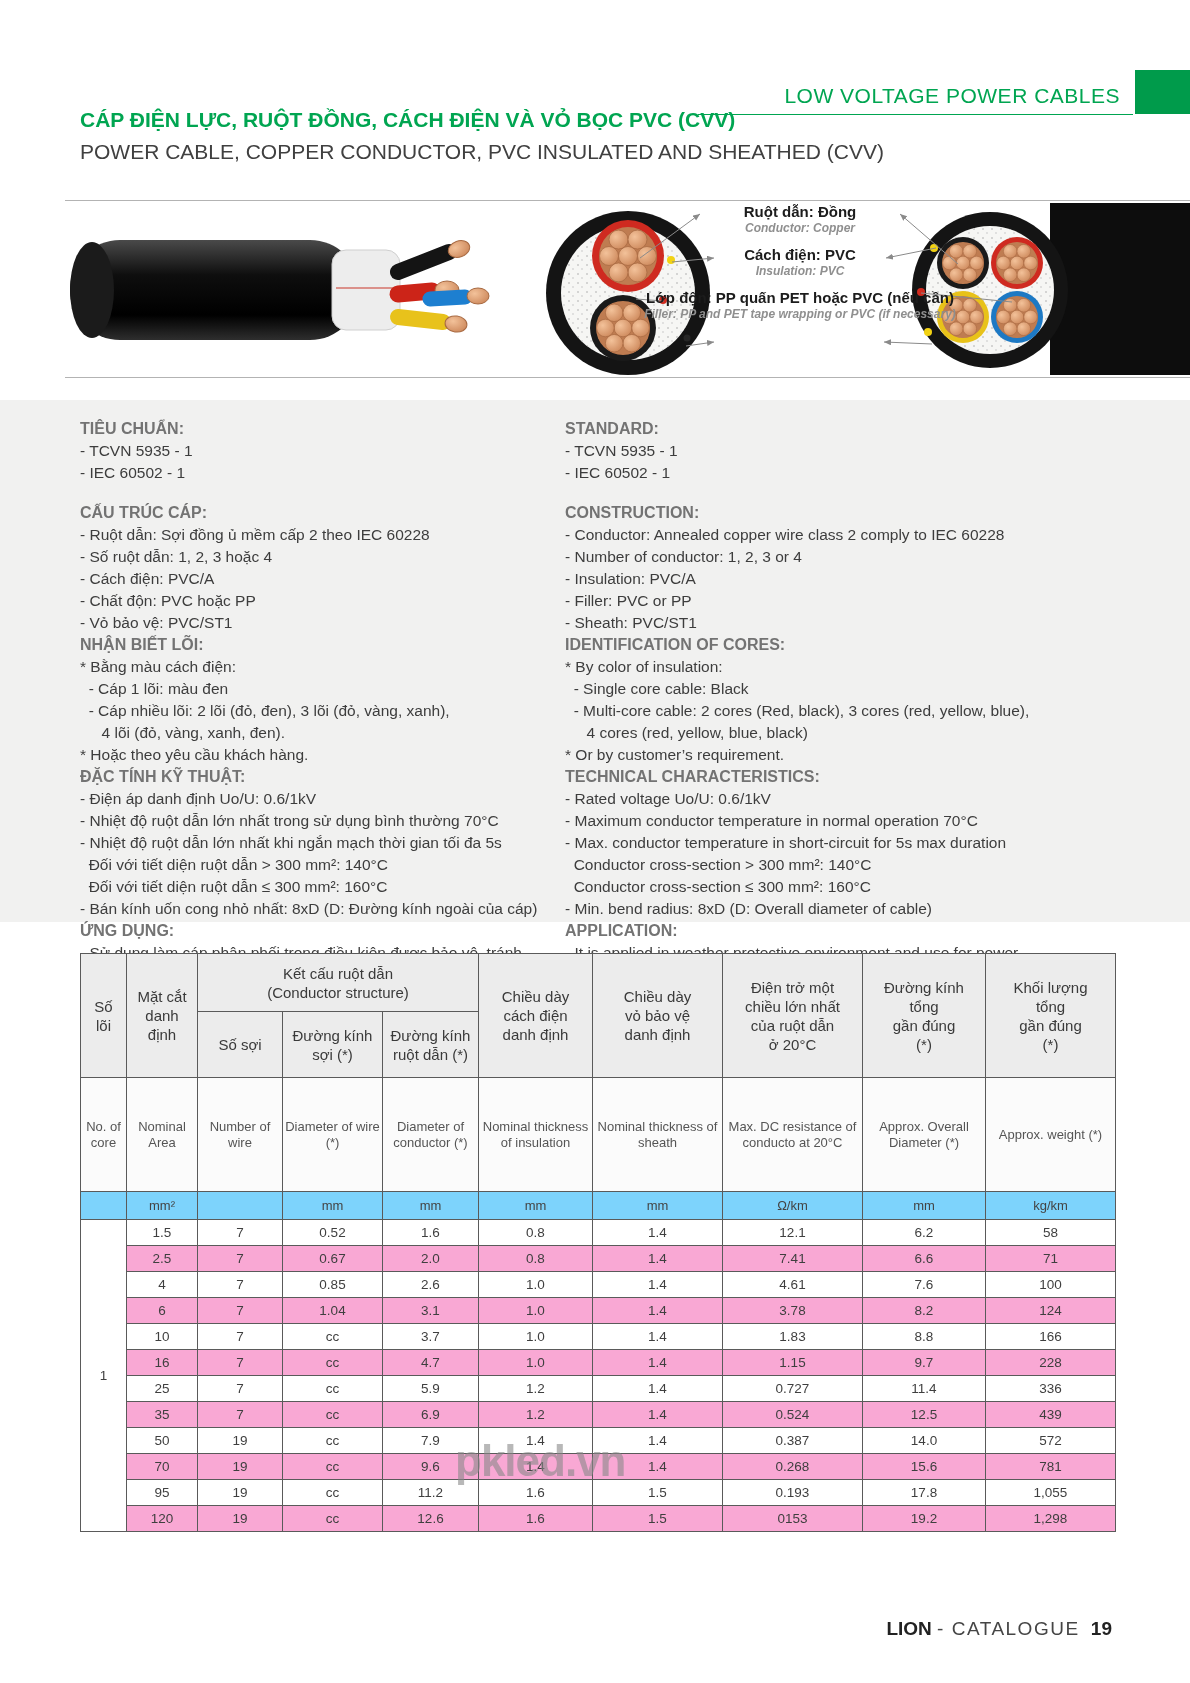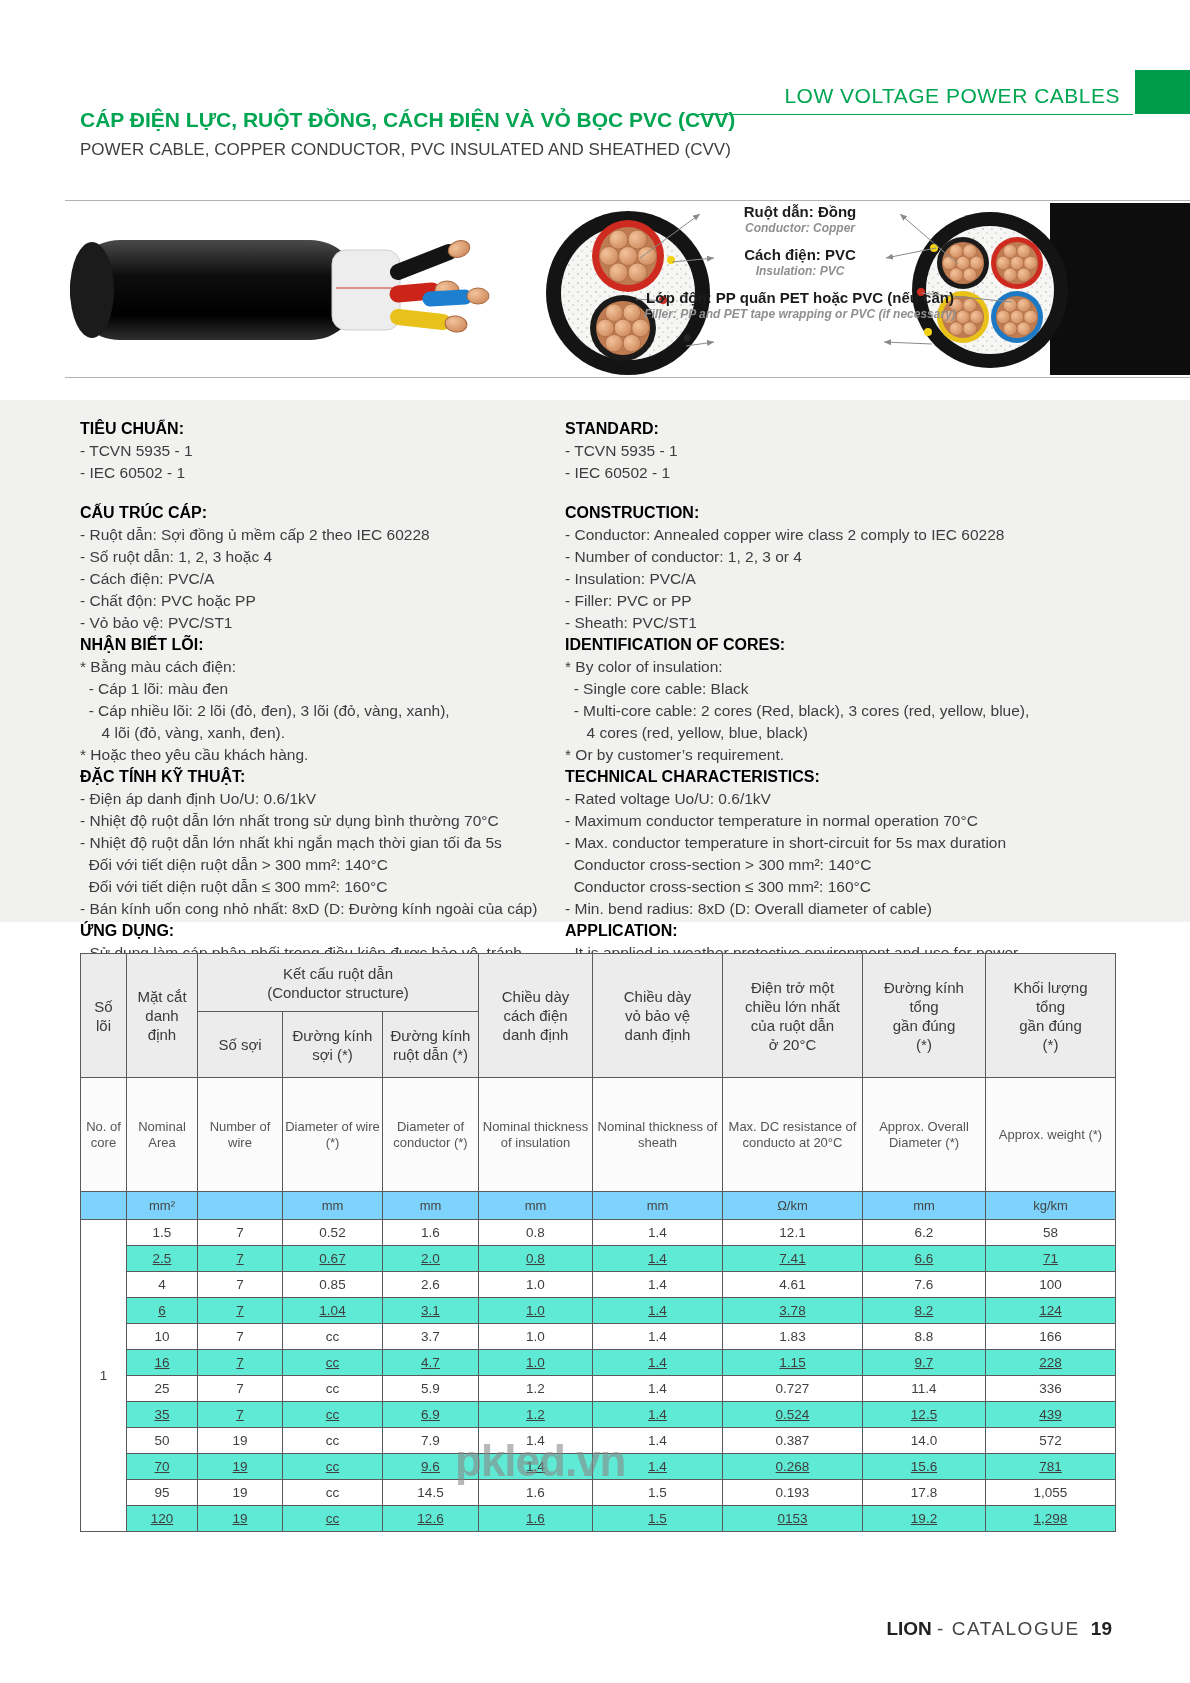--- a/index.html
+++ b/index.html
@@ -7,55 +7,55 @@
         font-family:"Liberation Sans",sans-serif;color:#3d3d3d;}
 
   
   .cat-header{position:absolute;top:38px;left:0;right:0;height:40px;margin-top:40px;}
   .cat-title{position:absolute;right:70px;top:6px;font-size:21px;letter-spacing:.5px;color:#00A551;}
   .cat-rule{position:absolute;right:57px;top:36px;width:435px;height:0;border-top:1.5px solid #00A551;}
   .cat-square{position:absolute;right:0;top:-8px;width:55px;height:44px;background:#009B4B;}
 
   
   .prod-title-vi{position:absolute;left:80px;top:108px;font-size:21px;font-weight:bold;color:#00A551;}
-  .prod-title-en{position:absolute;left:80px;top:140px;font-size:17px;color:#404040;}
+  .prod-title-en{position:absolute;left:80px;top:140px;font-size:21px;color:#404040;}
 
   
   .band{position:absolute;left:0;top:200px;width:1190px;height:178px;background:#fff;}
   .band-rule-top{position:absolute;left:65px;right:0;top:0;border-top:1px solid #b3b3b3;}
   .band-rule-bot{position:absolute;left:65px;right:0;bottom:0;border-bottom:1px solid #b3b3b3;}
   .band svg{position:absolute;left:0;top:0;}
   .callout{position:absolute;width:360px;left:620px;text-align:center;line-height:17px;}
   .callout .vi{font-size:15px;font-weight:bold;color:#1c1c1c;}
   .callout .en{font-size:12px;font-style:italic;font-weight:600;color:#8f8f8f;}
   .callout.wide{width:620px;left:490px;}
 
   
   .spec-panel{position:absolute;left:0;top:400px;width:1190px;height:522px;background:#f1f1f0;}
   .spec-col{position:absolute;top:18px;}
   .spec-col.left{left:80px;width:475px;}
   .spec-col.right{left:565px;width:575px;}
   .spec-section.gap{margin-top:18px;}
-  .spec-heading{font-size:16px;font-weight:bold;color:#000000;line-height:22px;}
+  .spec-heading{font-size:16px;font-weight:bold;color:#737373;line-height:22px;}
   .spec-line{font-size:15.5px;color:#3d3d3d;line-height:22px;white-space:pre-wrap;}
 
   
   .tbl-wrap{position:absolute;left:80px;top:953px;width:1035px;}
   table.tbl{border-collapse:collapse;table-layout:fixed;width:1035px;}
   .tbl th,.tbl td{border:1px solid #5a5a5a;text-align:center;vertical-align:middle;
                   padding:1px 2px;overflow:hidden;}
   .tbl thead tr.vi-row1 th{height:55px;}
   .tbl thead tr.vi-row2 th{height:63px;}
   .tbl thead tr.en-row th{height:111px;}
   .tbl thead tr.units-row td{height:25px;}
   .tbl th.vi{background:#ececec;font-weight:normal;font-size:15px;color:#3a3a3a;line-height:19px;white-space:pre-line;}
   .tbl th.en{background:#fbfbfb;font-weight:normal;font-size:13px;color:#555;line-height:16px;}
   .tbl td.unit{background:#7dd3fc;font-size:13px;color:#444;}
   .tbl tbody td{height:23px;font-size:13.5px;color:#3f3f3f;background:#fff;}
-  .tbl tbody tr.alt td{background:#5eead4;text-decoration:underline;}
+  .tbl tbody tr.alt td{background:#f9a8d4;}
   .tbl tbody td.core-cell{background:#fff;font-size:13.5px;}
 
   
   .watermark{position:absolute;left:455px;top:1436px;font-size:44px;font-weight:bold;
              color:#8a8a8a;opacity:.6;letter-spacing:-1px;z-index:5;}
 
   
   .footer{position:absolute;right:78px;top:1618px;font-size:19px;color:#3a3a3a;}
   .footer .brand{font-weight:bold;color:#222;}
   .footer .sep{letter-spacing:1.5px;color:#454545;}
@@ -489,21 +489,21 @@
             <td>1.4</td>
             <td>1.4</td>
             <td>0.268</td>
             <td>15.6</td>
             <td>781</td>
           </tr>
           <tr>
             <td>95</td>
             <td>19</td>
             <td>cc</td>
-            <td>14.5</td>
+            <td>11.2</td>
             <td>1.6</td>
             <td>1.5</td>
             <td>0.193</td>
             <td>17.8</td>
             <td>1,055</td>
           </tr>
           <tr class="alt">
             <td>120</td>
             <td>19</td>
             <td>cc</td>

